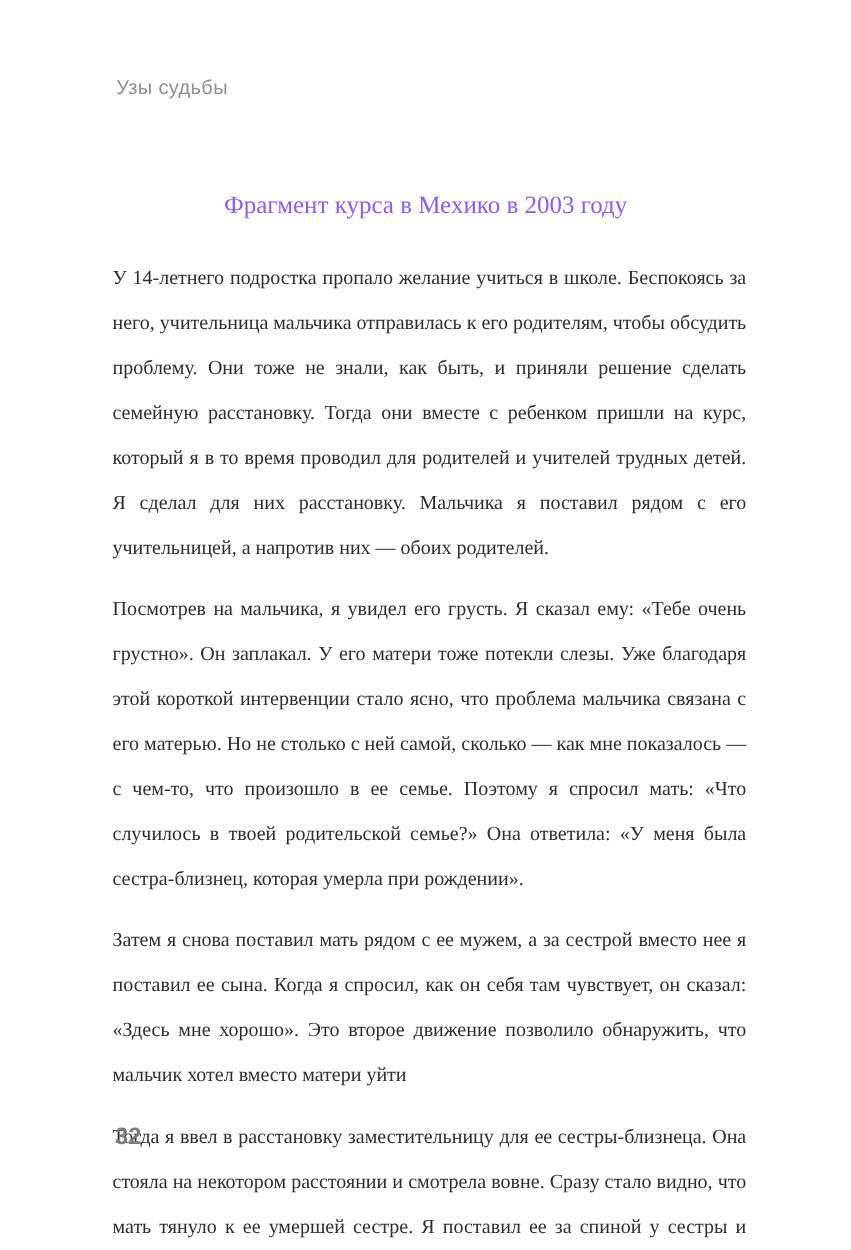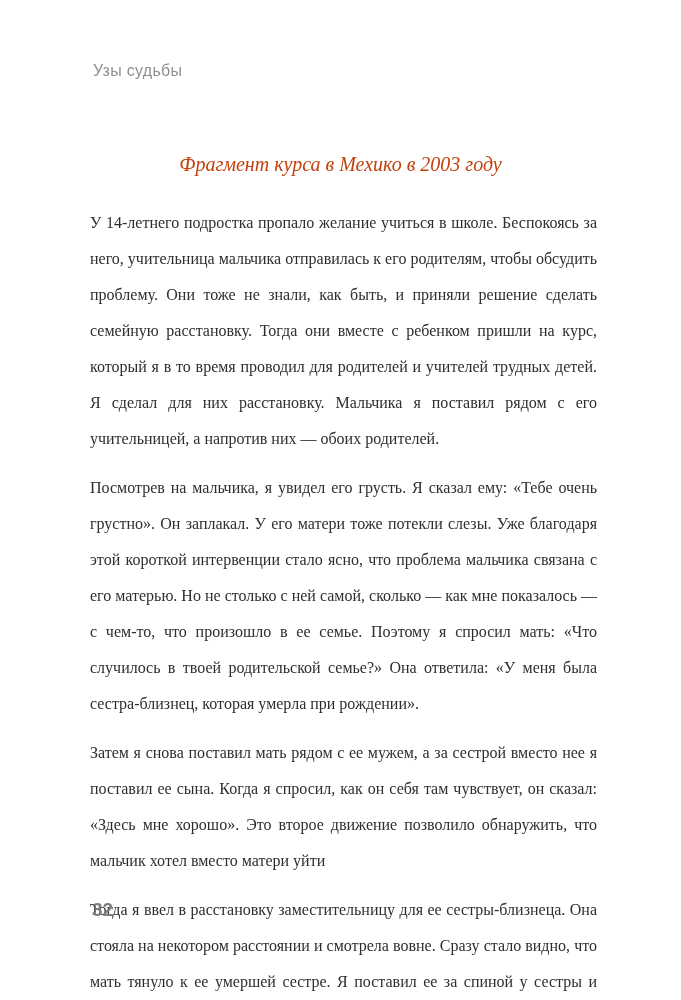--- a/index.html
+++ b/index.html
@@ -37,23 +37,22 @@
     color: #262626;
     letter-spacing: 0.4px;
   }
   .chapter-subtitle {
     position: absolute;
     left: 0;
     top: 153px;
     width: 100%;
     text-align: center;
     font-family: "Liberation Serif", serif;
-    font-style: italic;
     font-size: 20px;
-    color: #c2410c;
+    color: #8b5cf6;
   }
   .body-text {
     position: absolute;
     left: 90px;
     top: 205px;
     width: 507px;
     font-size: 16px;
     line-height: 36px;
     color: #2e2e2e;
     text-align: justify;

